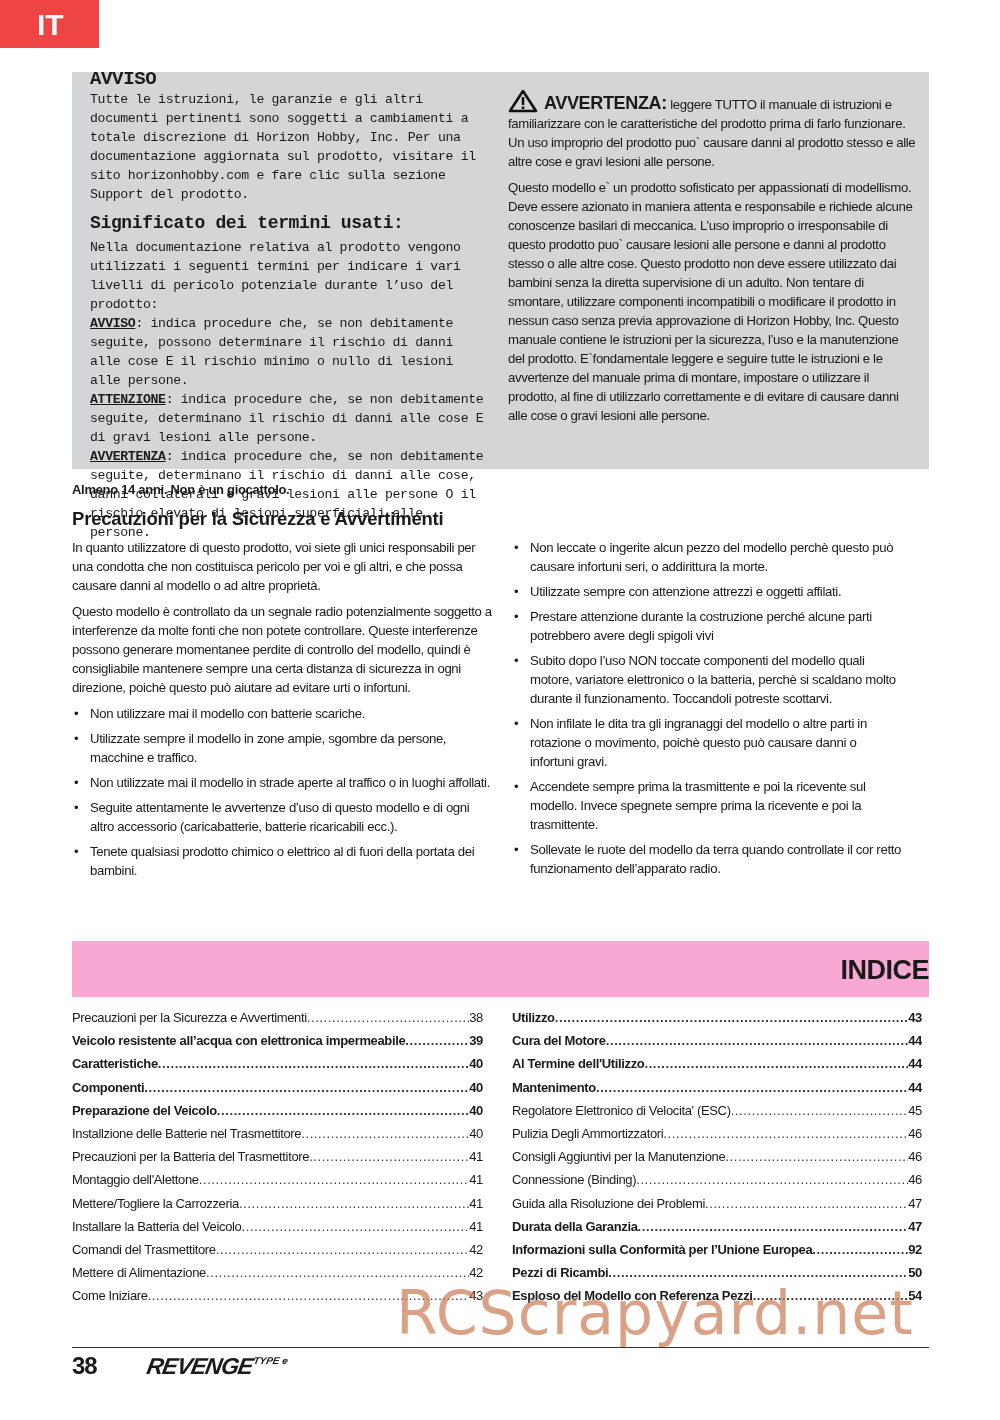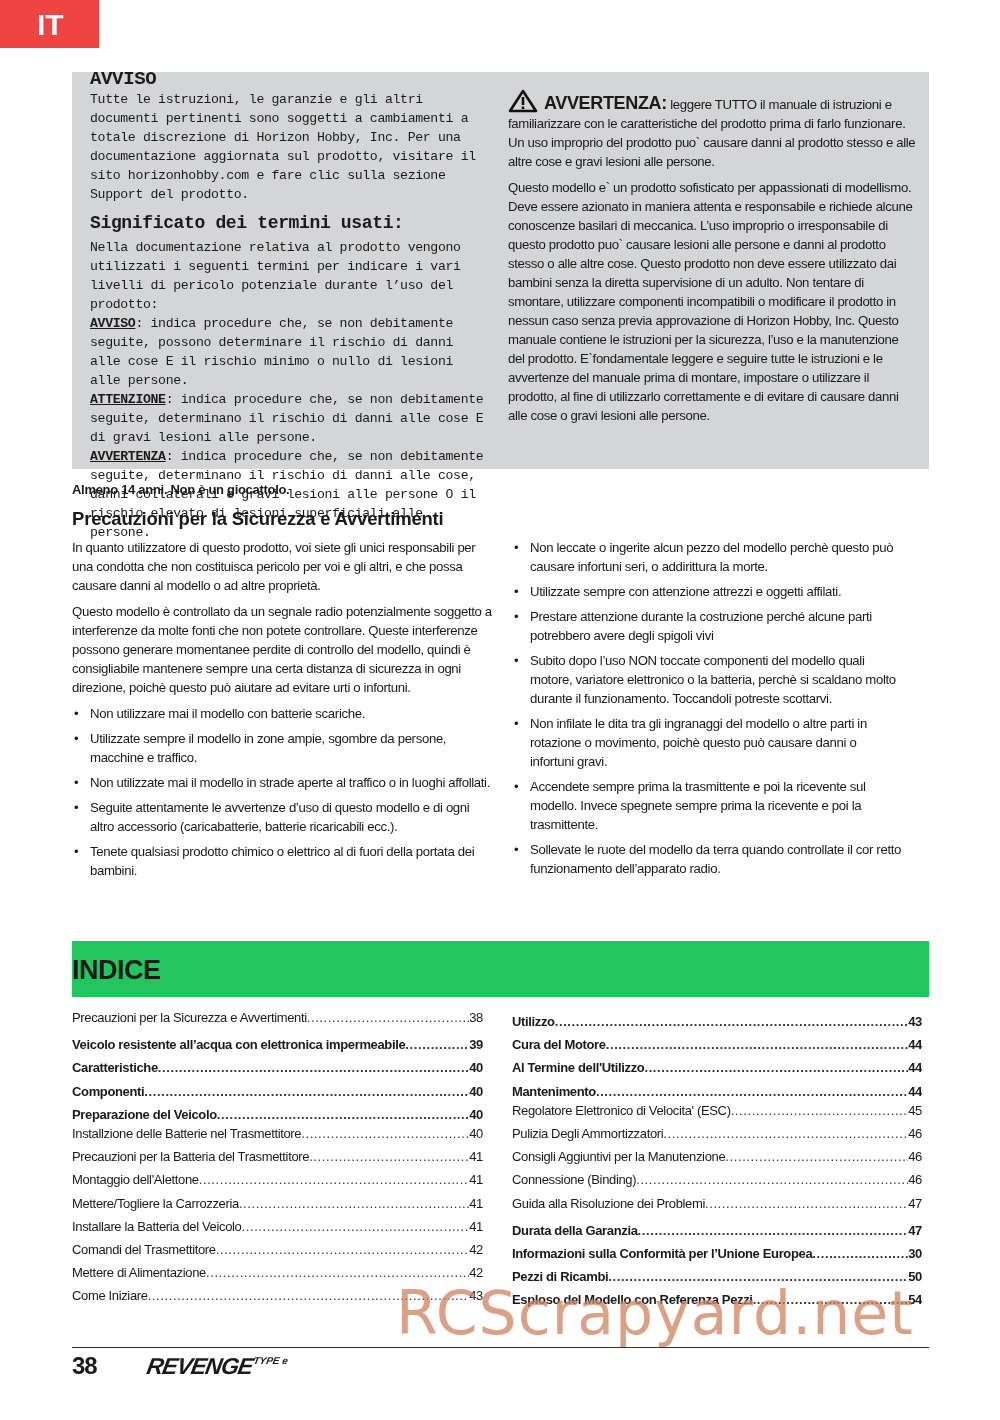--- a/index.html
+++ b/index.html
@@ -15,25 +15,25 @@
   .para { margin: 0; }
   .term { font-weight: bold; text-decoration: underline; }
   .warn-head { font-weight: bold; font-size: 18px; }
   .warn-icon { display: inline-block; width: 30px; height: 24px; vertical-align: -4px; margin-right: 6px; }
   .age { position: absolute; left: 72px; top: 482px; font-weight: bold; font-size: 13px; letter-spacing: -0.3px; }
   .sec-title { position: absolute; left: 72px; top: 508px; font-weight: bold; font-size: 18.5px; letter-spacing: -0.2px; }
   .gap { height: 7px; }
   ul.bullets { list-style: none; padding: 0; margin: 0; }
   ul.bullets li { position: relative; padding-left: 18px; margin-bottom: 6px; }
   ul.bullets li::before { content: "\2022"; position: absolute; left: 2px; top: 0; }
-  .indice-bar { position: absolute; left: 72px; top: 941px; width: 857px; height: 56px; background: #22c55e;
-                text-align: left; font-weight: bold; font-size: 27px; line-height: 58px; letter-spacing: -0.5px; }
+  .indice-bar { position: absolute; left: 72px; top: 941px; width: 857px; height: 56px; background: #f9a8d4;
+                text-align: right; font-weight: bold; font-size: 27px; line-height: 58px; letter-spacing: -0.5px; }
   .toc { position: absolute; top: 1010px; width: 411px; }
   .toc-row { display: flex; align-items: baseline; height: 23.2px; font-size: 13px; letter-spacing: -0.35px; white-space: nowrap; overflow: hidden; }
-  .toc-row.bold { font-weight: bold; align-items: center; }
+  .toc-row.bold { font-weight: bold; }
   .toc-label { flex: 0 0 auto; }
   .toc-dots { flex: 1 1 auto; overflow: hidden; color: #333; }
   .toc-dots::before { content: "................................................................................................................................................................................"; letter-spacing: 0.6px; }
   .toc-page { flex: 0 0 auto; }
   .footer-rule { position: absolute; left: 72px; top: 1347px; width: 857px; height: 1px; background: #333; }
   .page-num { position: absolute; left: 72px; top: 1352px; font-weight: bold; font-size: 24px; letter-spacing: -1px; }
   .brand { position: absolute; left: 147px; top: 1353px; font-weight: bold; font-style: italic; font-size: 23px;
            letter-spacing: -1px; transform: skewX(-10deg); }
   .brand sup { font-size: 10px; font-style: italic; letter-spacing: 0; vertical-align: 10px; }
   .watermark { position: absolute; left: 396px; top: 1278px; font-size: 60px; color: rgba(205,130,95,0.75);
@@ -215,21 +215,21 @@
       <span class="toc-page">47</span>
     </div>
     <div class="toc-row bold">
       <span class="toc-label">Durata della Garanzia</span>
       <span class="toc-dots"></span>
       <span class="toc-page">47</span>
     </div>
     <div class="toc-row bold">
       <span class="toc-label">Informazioni sulla Conformità per l’Unione Europea</span>
       <span class="toc-dots"></span>
-      <span class="toc-page">30</span>
+      <span class="toc-page">92</span>
     </div>
     <div class="toc-row bold">
       <span class="toc-label">Pezzi di Ricambi</span>
       <span class="toc-dots"></span>
       <span class="toc-page">50</span>
     </div>
     <div class="toc-row bold">
       <span class="toc-label">Esploso del Modello con Referenza Pezzi</span>
       <span class="toc-dots"></span>
       <span class="toc-page">54</span>

